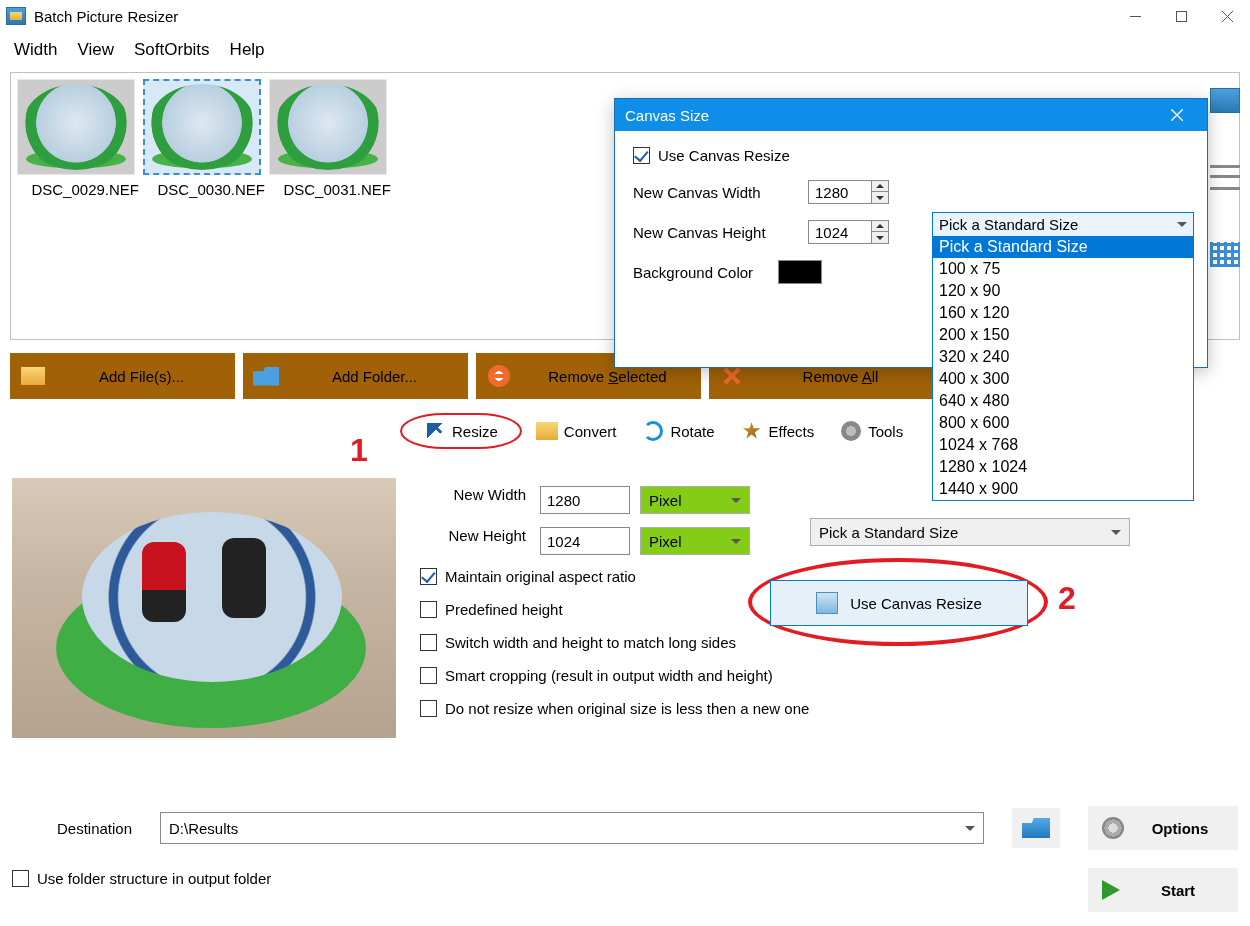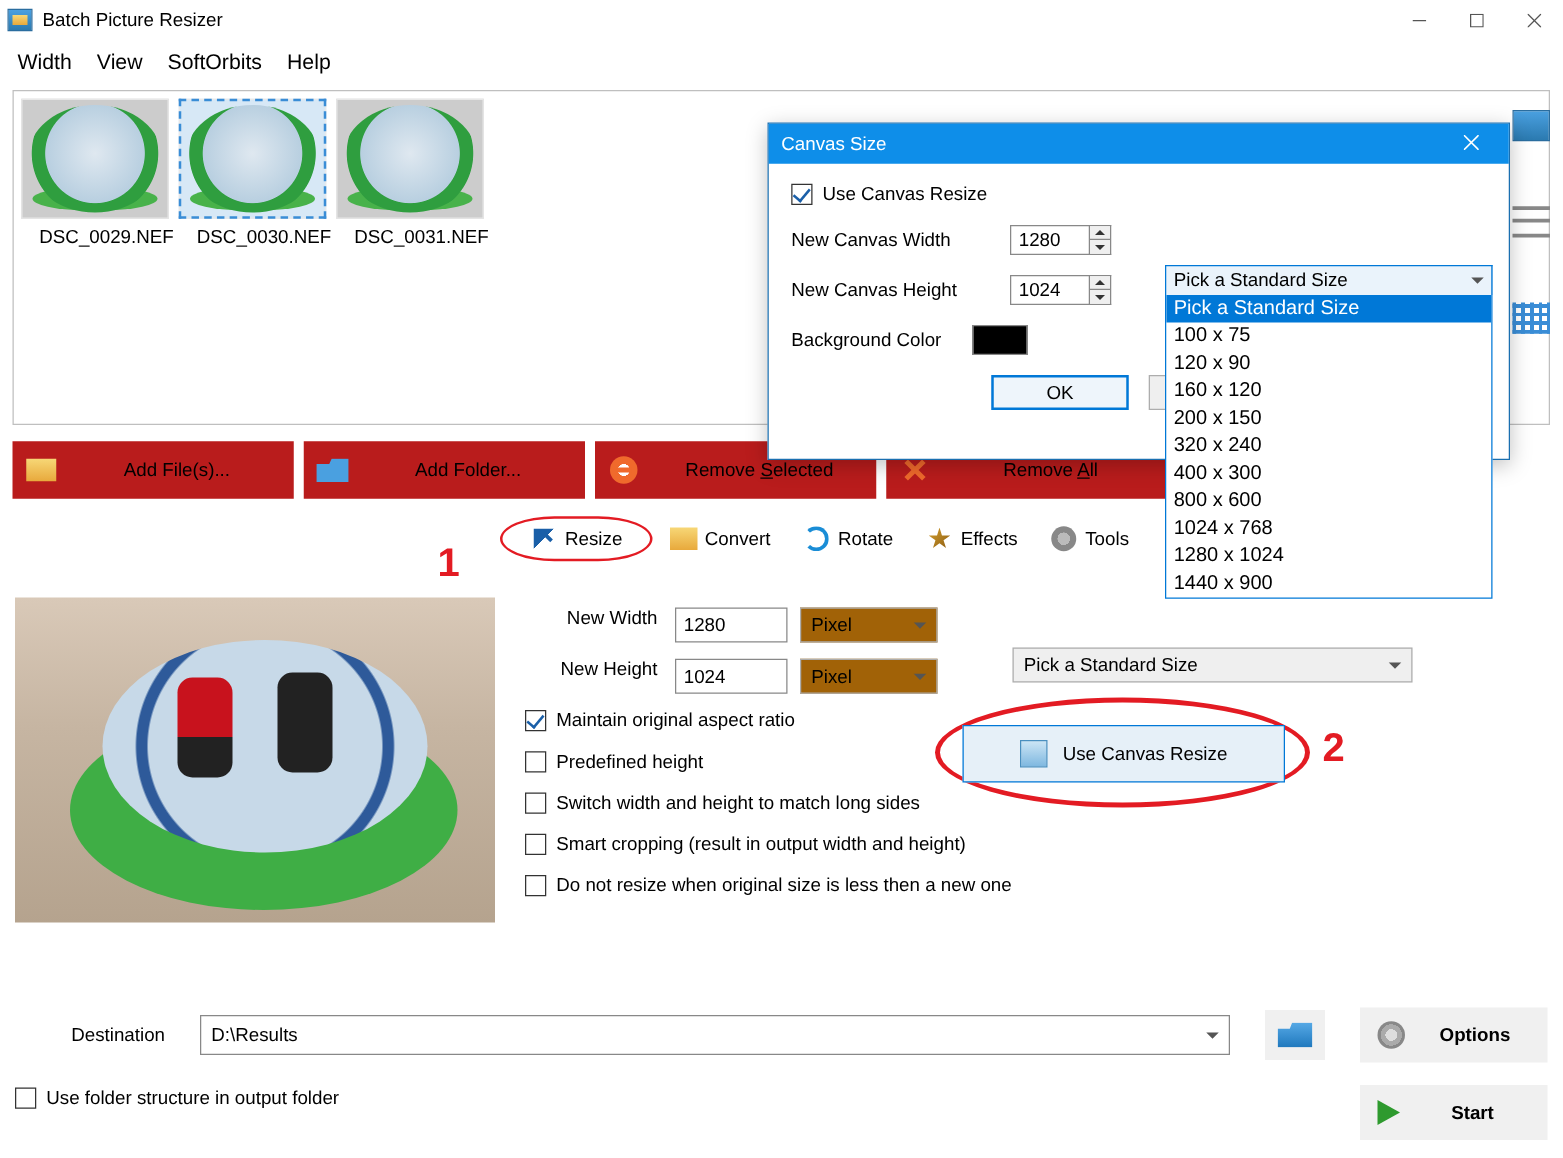--- a/index.html
+++ b/index.html
@@ -30,21 +30,21 @@
 
 .righticons{position:absolute; right:10px; top:88px; display:flex; flex-direction:column; gap:52px;}
 .righticons .ri{width:30px;height:25px;}
 .ri1{background:linear-gradient(180deg,#4aa0e0,#2b7ab0);border:1px solid #2a6d9f;}
 .ri2{width:25px;height:20px;border-top:3px solid #888;border-bottom:3px solid #888;border-left:none;border-right:none;position:relative;}
 .ri2::after{content:"";position:absolute;top:7px;left:0;right:0;height:3px;background:#888;}
 .ri3{background:repeating-linear-gradient(0deg,#3a8dd6 0 3px,transparent 3px 7px), repeating-linear-gradient(90deg,#3a8dd6 0 3px,transparent 3px 7px);width:24px;height:22px;}
 
 
 .toolrow { margin:13px 10px 0 10px; display:flex; gap:8px;}
-.tbtn { flex:0 0 auto; width:225px; height:46px; background:#b91c1c; display:flex; align-items:center; gap:12px; padding:0 10px;}
+.tbtn { flex:0 0 auto; width:225px; height:46px; background:#a16207; display:flex; align-items:center; gap:12px; padding:0 10px;}
 .tbtn .ticon{width:26px;height:22px;display:flex;align-items:center;justify-content:center;}
 .tbtn .tlbl{flex:1;text-align:center;}
 .ico-file{background:linear-gradient(180deg,#f7d776,#e8a93c);width:24px;height:18px;}
 .ico-folder{background:#4aa0e0;width:26px;height:19px;clip-path:polygon(0 25%,40% 25%,48% 0,100% 0,100% 100%,0 100%);}
 .ico-remove{width:22px;height:22px;border-radius:50%;background:radial-gradient(circle,#fff 0 30%,#f06a2c 31% 100%);position:relative;}
 .ico-remove::after{content:"";position:absolute;left:5px;right:5px;top:9px;height:4px;background:#f06a2c;}
 .ico-removex{width:20px;height:20px;position:relative;}
 .ico-removex::before,.ico-removex::after{content:"";position:absolute;left:0;top:8px;width:20px;height:4px;background:#f06a2c;}
 .ico-removex::before{transform:rotate(45deg);}
 .ico-removex::after{transform:rotate(-45deg);}
@@ -60,21 +60,21 @@
 .ic-convert{width:22px;height:18px;background:linear-gradient(180deg,#f7d776,#e8a93c);}
 .ic-rotate{width:20px;height:20px;border:3px solid #1a8dd6;border-left-color:transparent;border-radius:50%;}
 .ic-effects{width:18px;height:18px;background:linear-gradient(135deg,#d4a030,#8a5a10);clip-path:polygon(50% 0,61% 35%,98% 35%,68% 57%,79% 91%,50% 70%,21% 91%,32% 57%,2% 35%,39% 35%);}
 .ic-tools{width:20px;height:20px;border-radius:50%;background:radial-gradient(circle,#bbb 0 35%,#888 36% 100%);}
 
 
 .resizepanel{position:absolute; left:420px; top:486px; width:720px;}
 .rp-row{display:flex;align-items:flex-start;margin-bottom:13px;}
 .rp-row .lbl{width:120px;text-align:right;padding-right:14px;}
 .rp-row input[type=text]{width:90px;height:28px;border:1px solid #888;padding:2px 6px;}
-.rp-row .unit{margin-left:10px;width:110px;height:28px;border:1px solid #adadad;background:#a16207;display:flex;align-items:center;padding:0 8px;justify-content:space-between;}
+.rp-row .unit{margin-left:10px;width:110px;height:28px;border:1px solid #adadad;background:#84cc16;display:flex;align-items:center;padding:0 8px;justify-content:space-between;}
 .chev{width:0;height:0;border-left:5px solid transparent;border-right:5px solid transparent;border-top:5px solid #555;}
 .chk{width:17px;height:17px;border:1px solid #333;margin-right:8px;display:inline-flex;align-items:center;justify-content:center;flex:0 0 auto;}
 .chk.on::after{content:"";width:11px;height:6px;border-left:2px solid #1a5fa8;border-bottom:2px solid #1a5fa8;transform:rotate(-50deg) translate(1px,-1px);}
 .chkrow{display:flex;align-items:center;margin:8px 0 16px 0;}
 
 .stdsize{position:absolute;left:810px;top:518px;width:320px;height:28px;border:1px solid #adadad;background:#efefef;display:flex;align-items:center;padding:0 8px;justify-content:space-between;}
 .canvasbtn{position:absolute;left:770px;top:580px;width:258px;height:46px;border:1px solid #0078d7;background:#e6f0f8;display:flex;align-items:center;justify-content:center;gap:12px;}
 .canvasbtn .cicon{width:22px;height:22px;background:linear-gradient(180deg,#cce5f5,#7fb8e0);border:1px solid #4a8fbf;}
 
 
@@ -380,42 +380,35 @@
             <div class="sb">
               <div class="tri-dn"></div>
             </div>
           </div>
       </div>
     </div>
     <div class="drow">
       <div class="dl" style="width:145px;">Background Color</div>
       <div class="swatch"></div>
     </div>
-    <div class="okrow">
-      <div class="okbtn">
-          <span>OK</span>
-        </div>
-      <div class="cnclbtn">
-          <span>C</span>
-        </div>
-    </div>
   </div>
 </div>
 
 <div class="ddwrap">
   <div class="ddhead">
       <span>Pick a Standard Size</span>
       <span class="chev"></span>
     </div>
   <div class="ddlist" id="ddlist">
       <div class="dditem sel">Pick a Standard Size</div>
       <div class="dditem">100 x 75</div>
       <div class="dditem">120 x 90</div>
       <div class="dditem">160 x 120</div>
       <div class="dditem">200 x 150</div>
       <div class="dditem">320 x 240</div>
       <div class="dditem">400 x 300</div>
+      <div class="dditem">640 x 480</div>
       <div class="dditem">800 x 600</div>
       <div class="dditem">1024 x 768</div>
       <div class="dditem">1280 x 1024</div>
       <div class="dditem">1440 x 900</div>
     </div>
 </div>
 
 </body></html>

